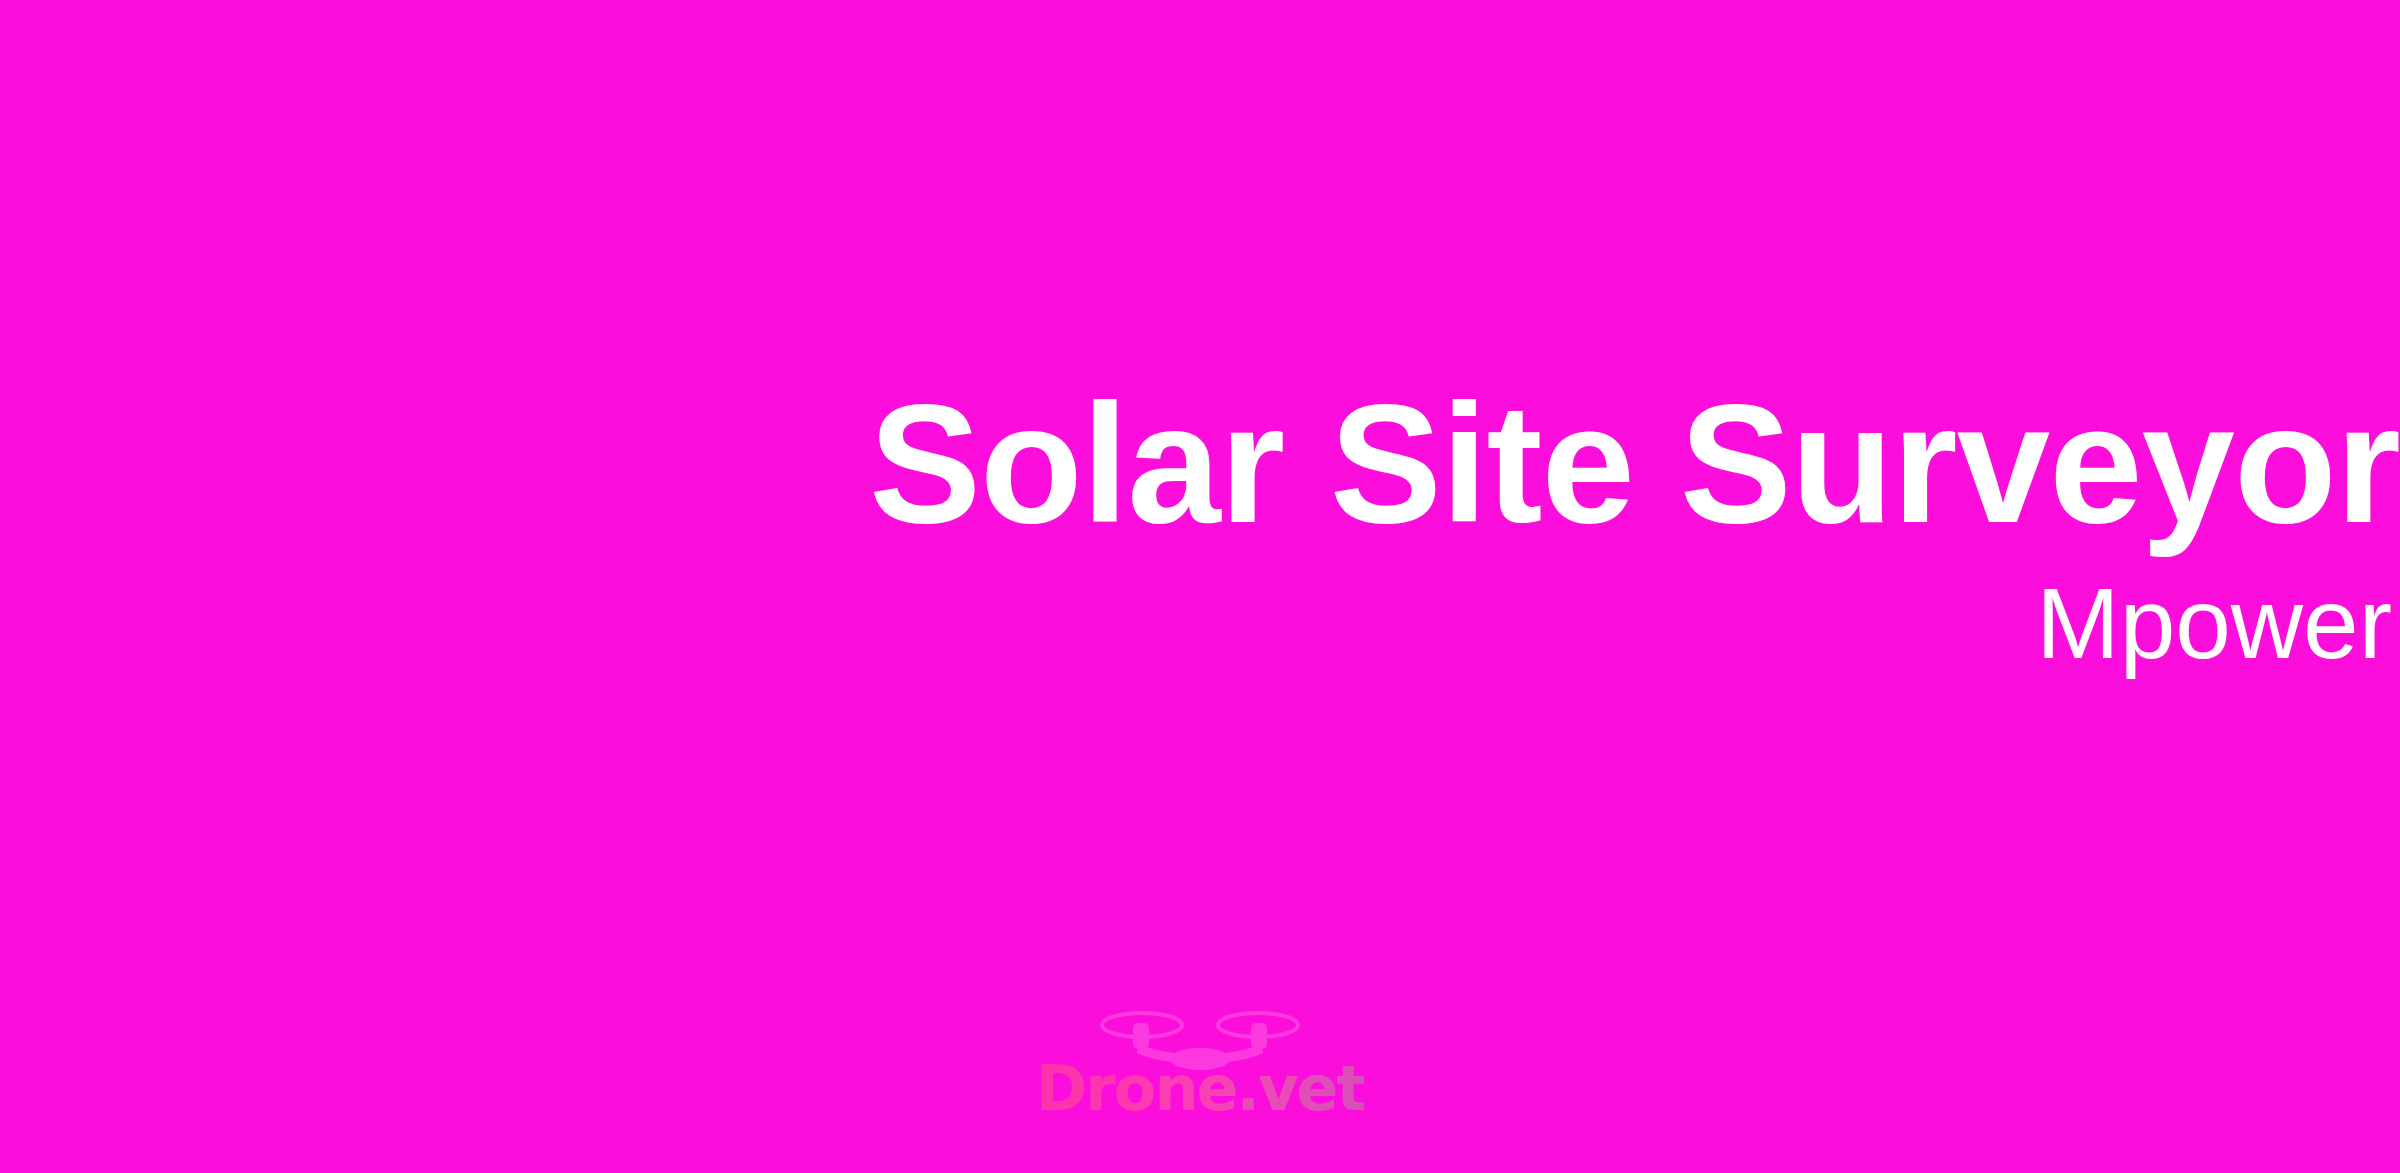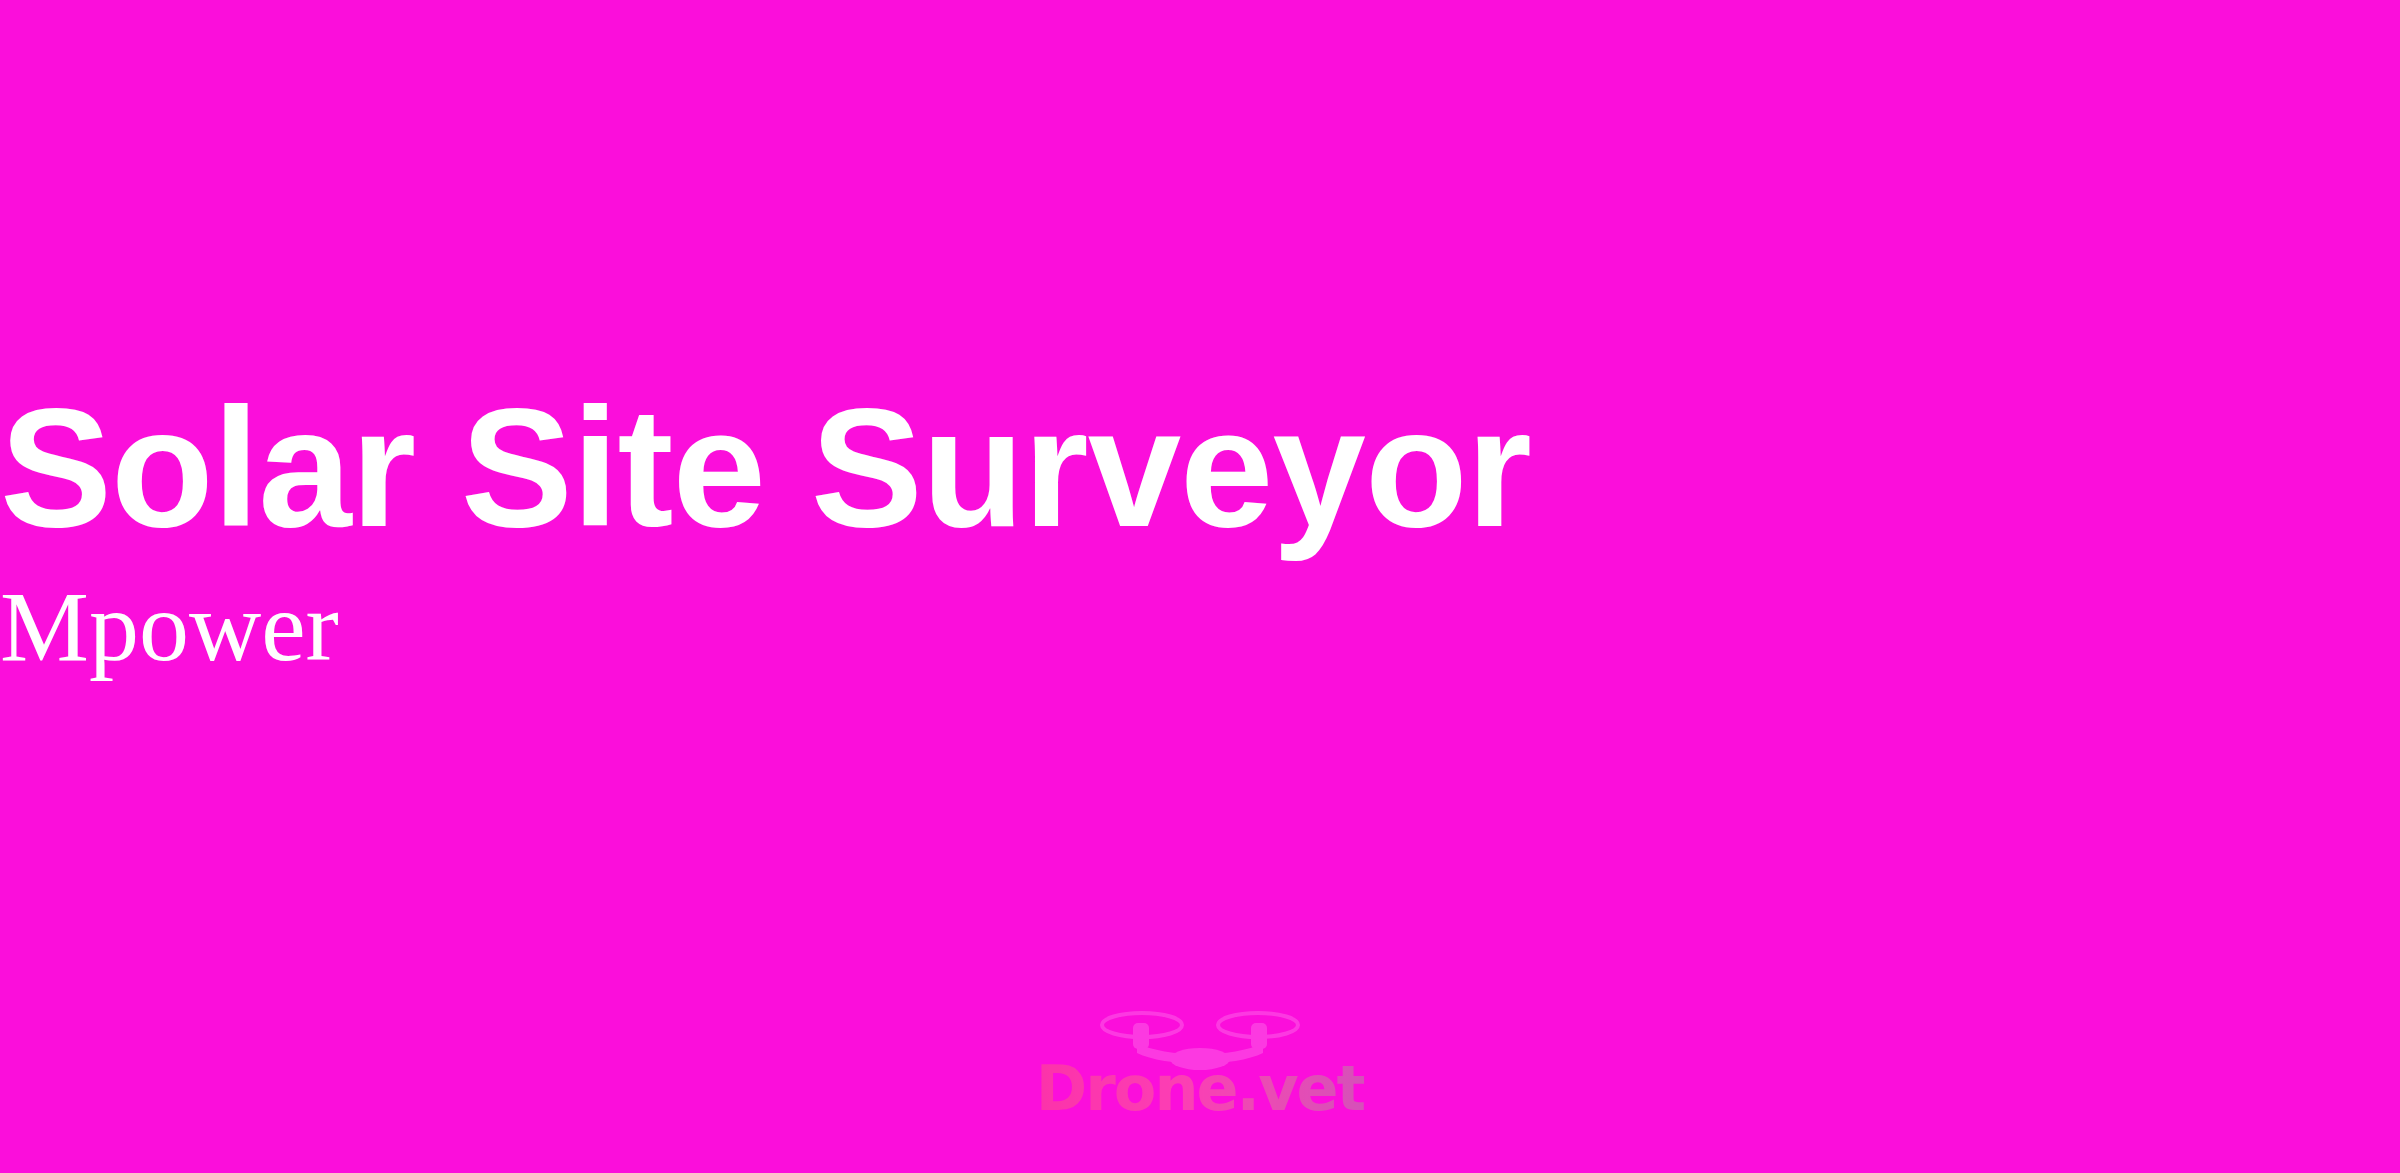--- a/index.html
+++ b/index.html
@@ -25,48 +25,48 @@
 
   
   .title-block {
     position: absolute;
     left: 0;
     top: 0;
     width: 2400px;
     height: 1173px;
     display: flex;
     flex-direction: column;
-    align-items: flex-start;
+    align-items: flex-end;
     justify-content: center;
     
     padding-bottom: 108px;
     box-sizing: border-box;
   }
 
   .app-title {
     font-family: "Liberation Sans", sans-serif;
     font-weight: 700;
     font-size: 168px;
     line-height: 1.02;
     color: #ffffff;
     letter-spacing: -1px;
     text-align: center;
     white-space: nowrap;
     margin: 0;
   }
 
   .app-subtitle {
-    font-family: Liberation Serif, serif;
+    font-family: Liberation Sans, sans-serif;
     font-weight: 400;
     font-size: 100px;
     line-height: 1.1;
     color: #ffffff;
     text-align: center;
     white-space: nowrap;
-    margin: 0;
+    margin: 8px;
     margin-top: 18px;
   }
 
   
   .watermark {
     position: absolute;
     left: 50%;
     transform: translateX(-50%);
     top: 1010px;
     width: 420px;

